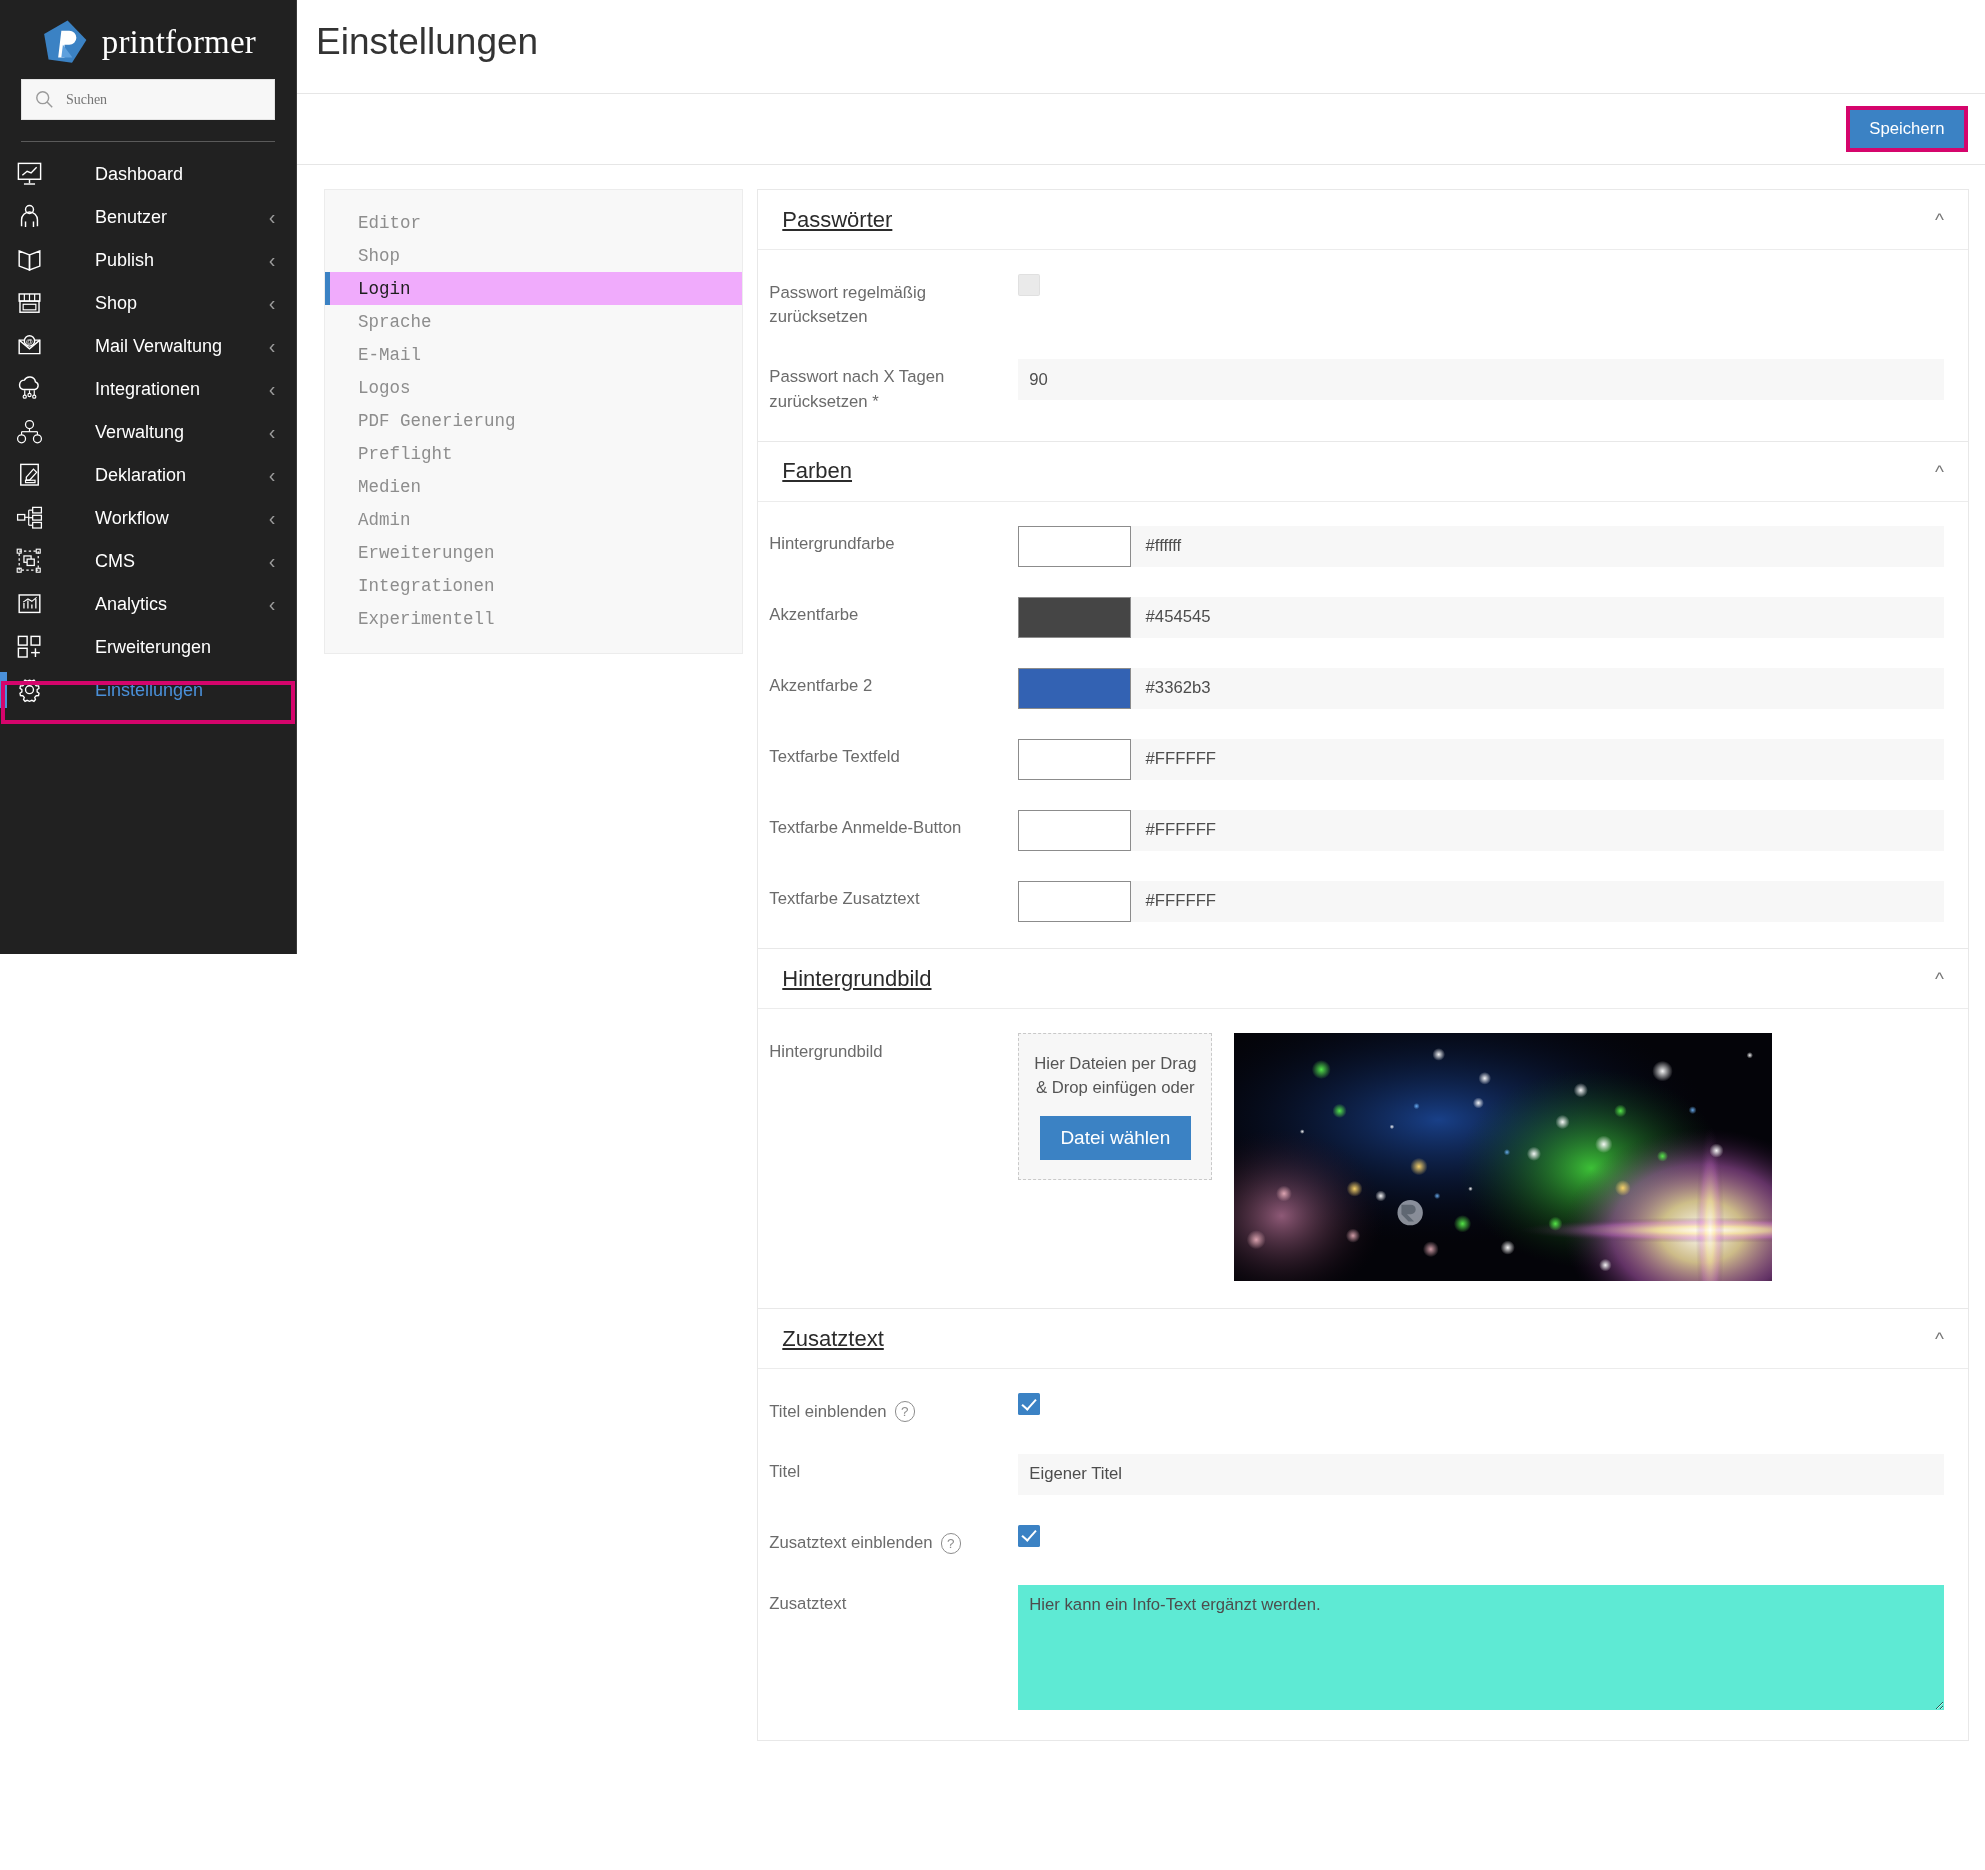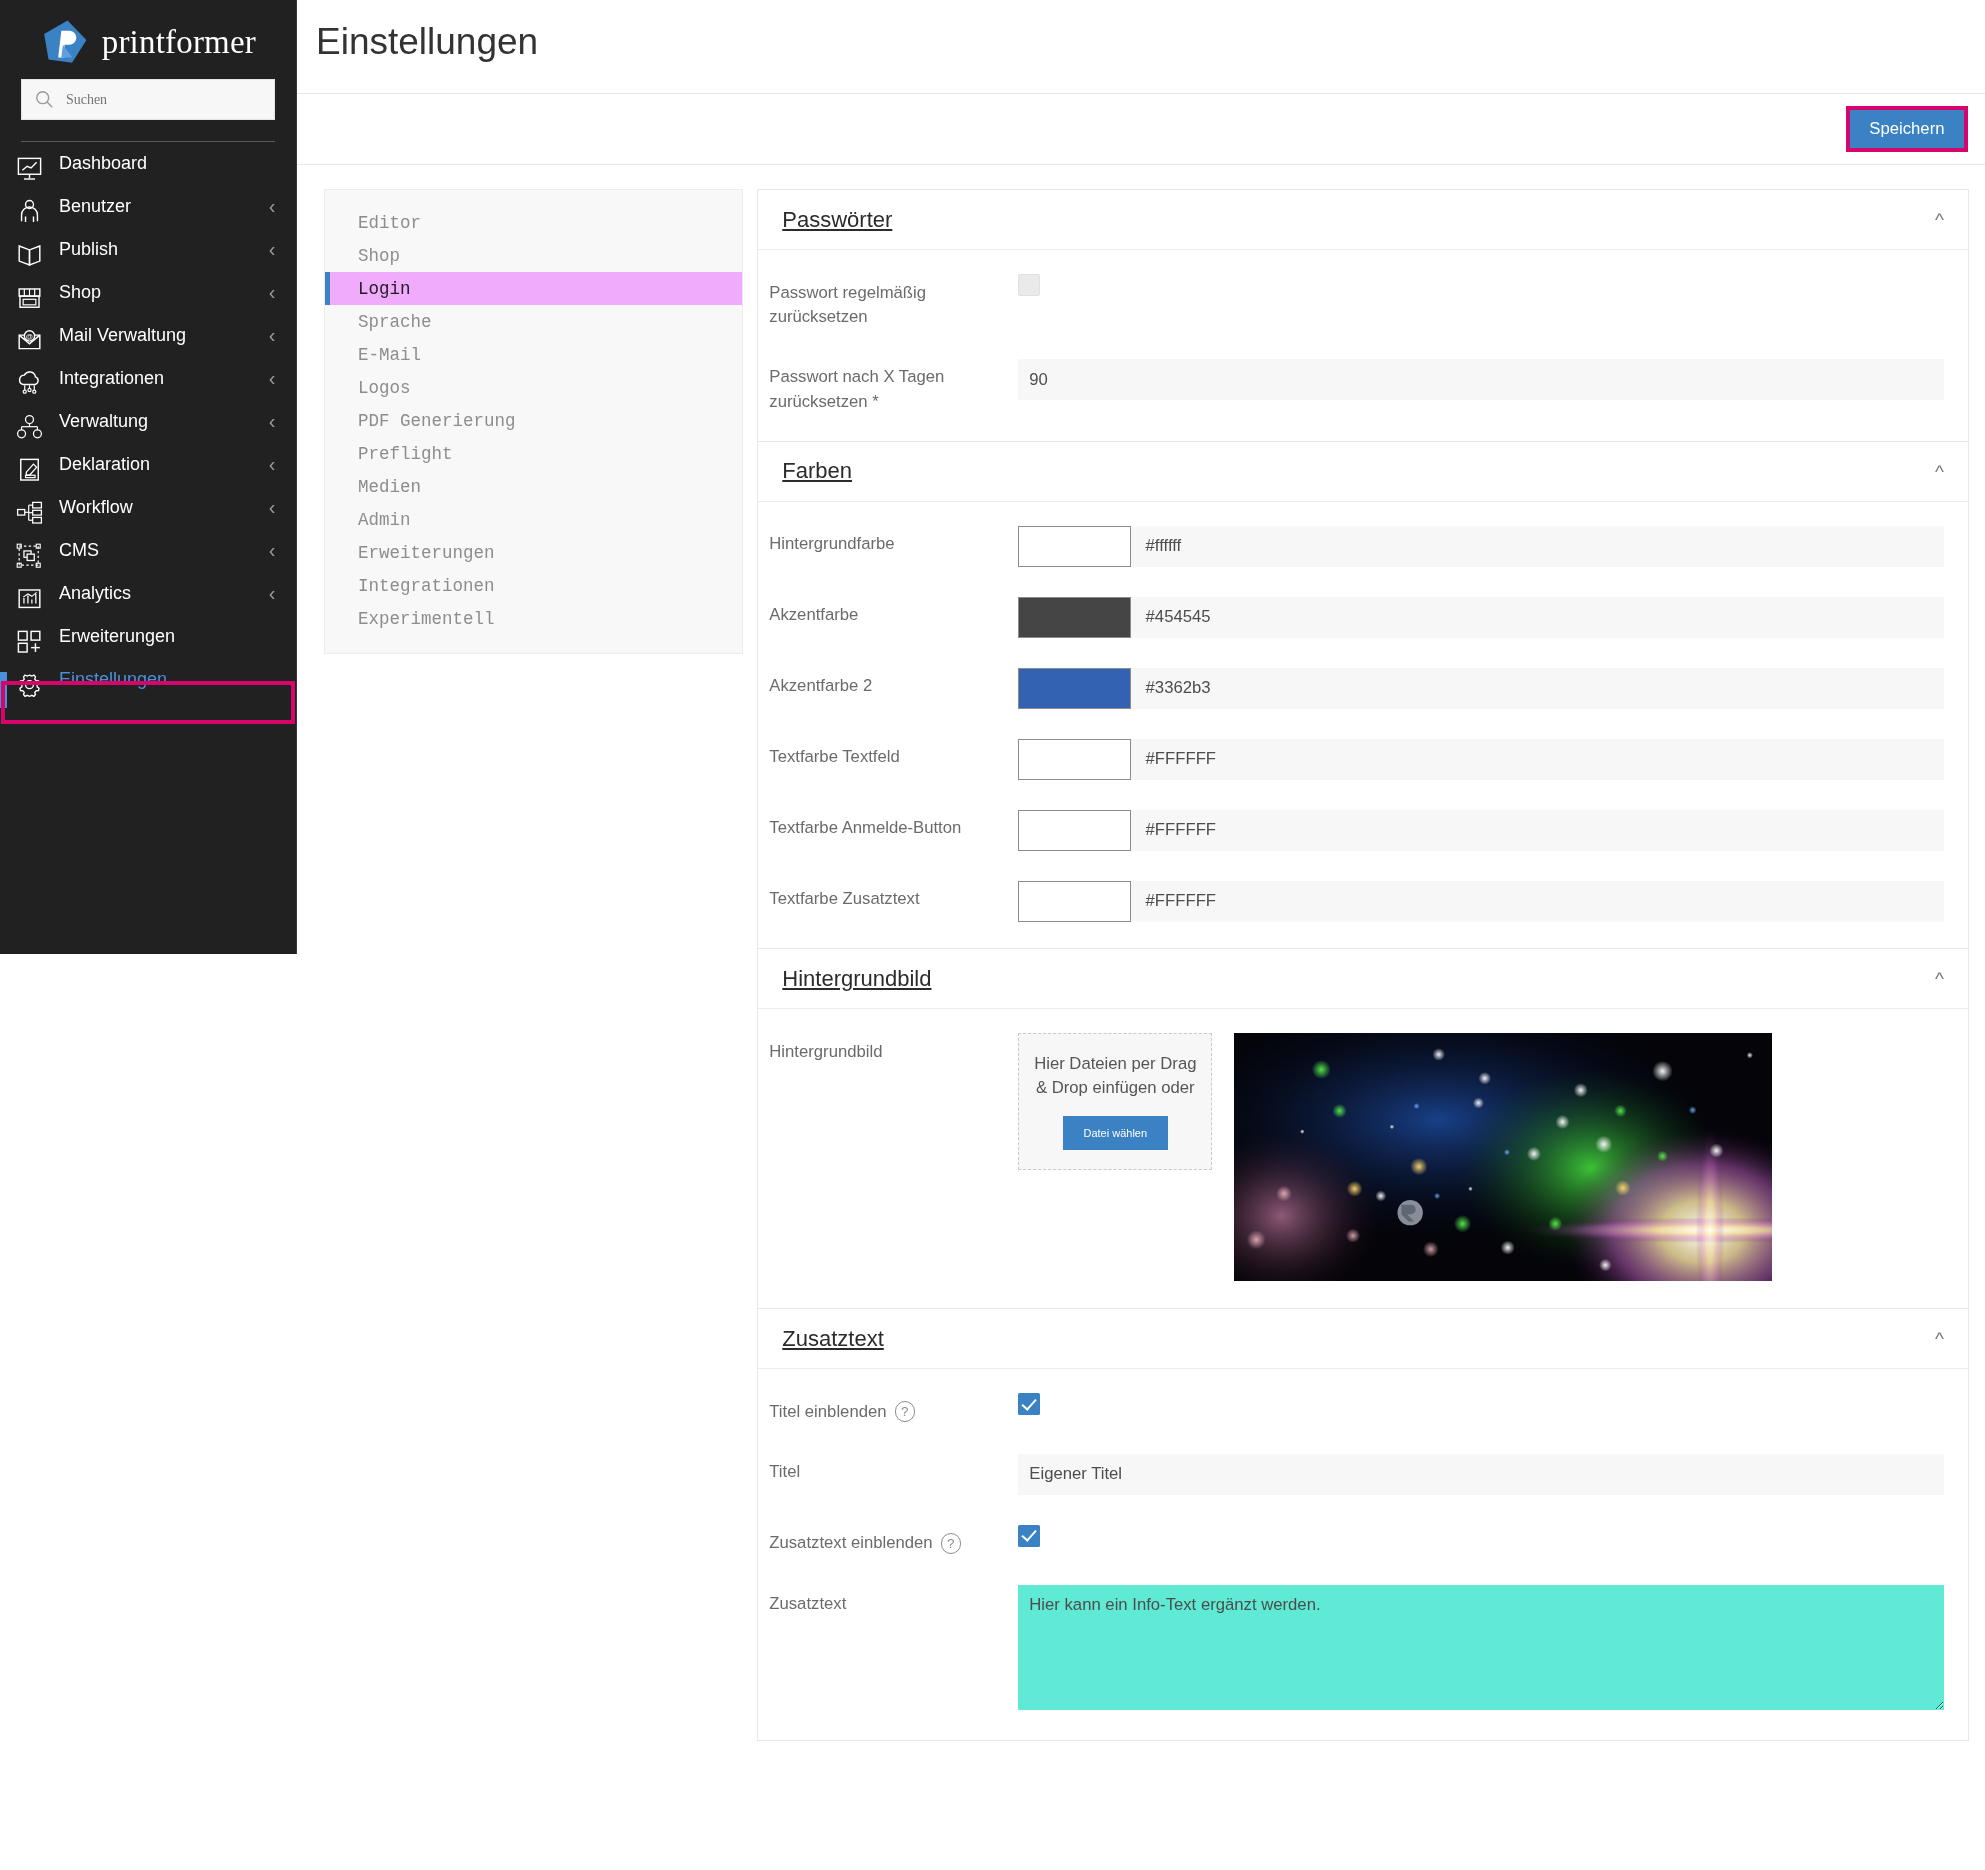--- a/index.html
+++ b/index.html
@@ -36,23 +36,23 @@
   .search-input {
     border: 0; outline: none; background: transparent;
     font-size: 14px; color: #0f766e;
     font-family: Liberation Serif, serif;
     width: 100%;
   }
   .sb-divider { margin: 20.6px 20.6px 11px 20.6px; height: 0.8px; background: #5a5a5a; }
 
   .nav { padding: 0; }
   .nav-item {
-    display: flex; align-items: flex-start;
+    display: flex; align-items: center;
     height: 43px; padding: 0 20.6px 0 11px;
-    position: relative; cursor: pointer;
+    position: relative; cursor: pointer; gap: 36px;
   }
   .nav-item .ic { width: 37px; height: 32px; flex: 0 0 37px; display:flex; align-items:center; justify-content:center; }
   .nav-item .lbl {
     color: #ffffff; font-size: 18px; margin-left: 11px;
     white-space: nowrap; flex: 1;
   }
   .nav-item .chev { color: #9d9d9d; font-size: 20px; line-height: 1; }
   .nav-item.active .lbl { color: #4a90d9; }
   .nav-item.active::before {
     content: ""; position: absolute; left: 0; top: 3.2px; bottom: 3.2px;
@@ -155,21 +155,21 @@
     font-size: 13.5px; color: #8d8d8d; flex: 0 0 20.6px;
   }
 
   .upload-area { display: flex; align-items: flex-start; gap: 22px; }
   .dropzone {
     width: 194px; flex: 0 0 194px; background: #f7f7f7;
     border: 1.6px dashed #c9c9c9; padding: 17.5px 14.3px 19px 14.3px; text-align: center;
   }
   .dz-text { font-size: 16.7px; color: #555555; line-height: 1.45; margin-bottom: 16px; }
   .btn-choose {
-    background: #3b82c4; color: #ffffff; border: 0; font-size: 11px;
+    background: #3b82c4; color: #ffffff; border: 0; font-size: 19px;
     padding: 11px 20.6px; cursor: pointer; font-family: "Liberation Sans", sans-serif;
   }
   .preview { width: 538px; height: 248px; flex: 0 0 538px; position: relative; overflow: hidden;
              background: #000; }
   .preview svg { display:block; width:100%; height:100%; }
 </style>
 </head>
 <body>
 
 <div class="app">

